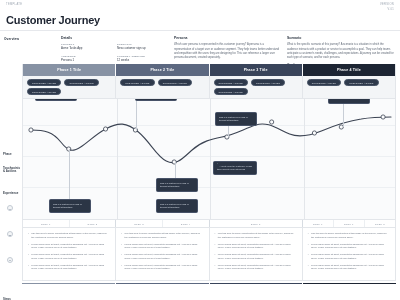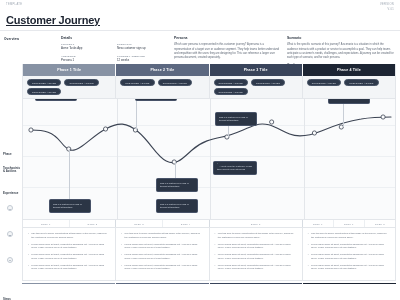--- a/index.html
+++ b/index.html
@@ -15,21 +15,21 @@
   
   .topbar {
     display: flex; justify-content: space-between; align-items: flex-start;
     padding: 3px 6px 0 6px;
   }
   .crumb { font-size: 2.6px; letter-spacing: .35px; color: #9aa3af; text-transform: uppercase; }
   .version { font-size: 2.6px; letter-spacing: .35px; color: #9aa3af; text-transform: uppercase; text-align: right; line-height: 1.9; }
 
   .title {
     font-size: 11px; font-weight: 700; letter-spacing: -.2px;
-    color: #1c2330; padding: 1px 6px 0 6px; line-height: 1.15; text-decoration: underline;
+    color: #1c2330; padding: 1px 6px 0 6px; line-height: 1.15;
   }
   .hrule { height: 1px; background: #e6e8ec; margin: 4px 0 0 0; }
 
   
   .meta {
     display: grid;
     grid-template-columns: 55px 1fr 1fr 1fr;
     gap: 0 6px;
     padding: 5px 6px 0 0;
   }

